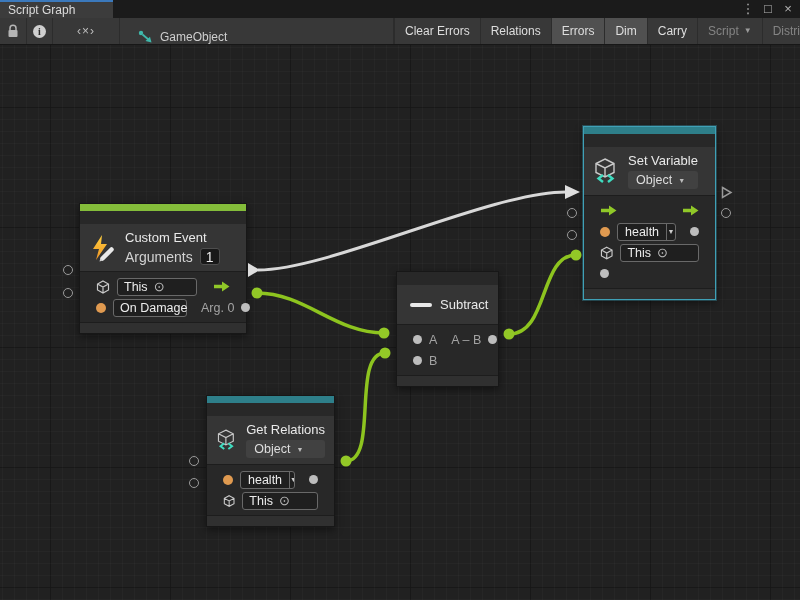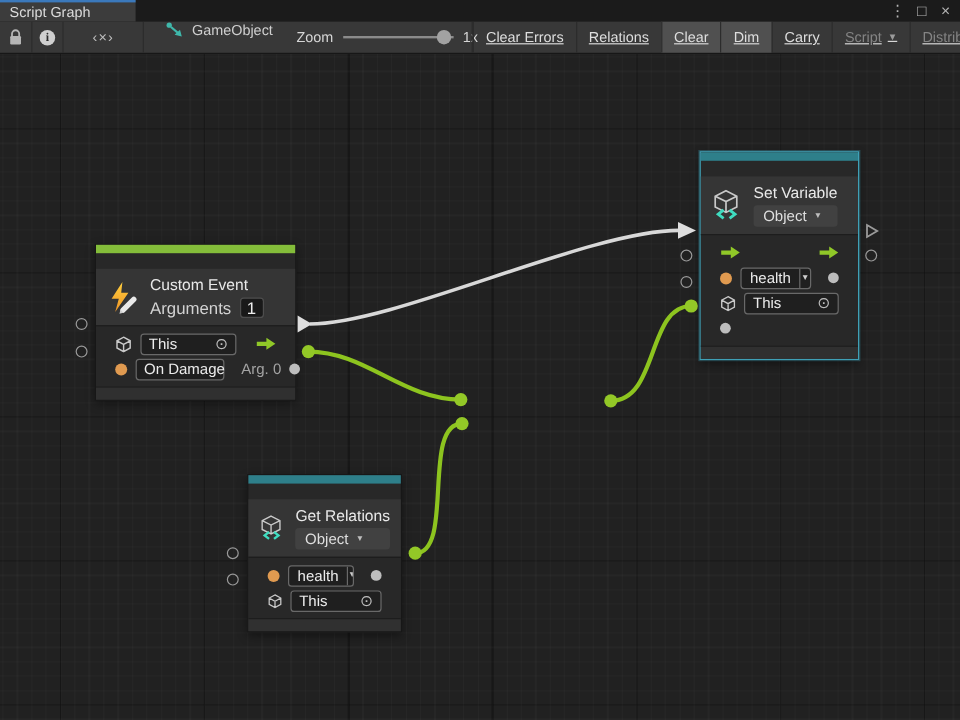--- a/index.html
+++ b/index.html
@@ -15,30 +15,30 @@
   .win-controls { position:absolute; right:4px; top:0; height:18px; display:flex; gap:4px;
                   align-items:center; color:#b4b4b4; font-size:13px; }
   .win-btn { width:16px; text-align:center; line-height:16px; cursor:default; }
 
   
   .toolbar { position:absolute; left:0; top:18px; width:800px; height:27px; background:#383838;
              border-bottom:1px solid #171717; color:#d6d6d6; font-size:12px; overflow:hidden; }
   .tb-cell { position:absolute; top:0; height:26px; display:flex; align-items:center;
              justify-content:center; }
   .tb-sep { position:absolute; top:0; width:1px; height:26px; background:#2c2c2c; }
-  .tb-buttons { position:absolute; left:394px; top:0; right:0; height:26px; display:flex;text-decoration:underline; }
+  .tb-buttons { position:absolute; left:394px; top:0; right:0; height:26px; display:flex; }
   .tb-btn { height:26px; line-height:26px; padding:0 10px; border-left:1px solid #2c2c2c;
             color:#dedede; white-space:nowrap; display:flex; align-items:center; gap:5px; }
   .tb-btn.active { background:#505050; }
   .tb-btn.disabled { color:#848484; }
   .tb-btn .caret { font-size:8px; color:#9a9a9a; }
   .zoom-track { position:relative; width:92px; height:2px; background:#8b8b8b; margin:0 8px; }
   .zoom-handle { position:absolute; right:2px; top:-5px; width:12px; height:12px;
                  border-radius:50%; background:#a2a2a2; }
-  .crumb { display:flex; align-items:flex-start; gap:7px; color:#cfcfcf; }
+  .crumb { display:flex; align-items:flex-end; gap:7px; color:#cfcfcf; }
   .edit-glyph { color:#bdbdbd; font-size:12px; letter-spacing:1px; }
   .info-circle { width:13px; height:13px; border-radius:50%; background:#cfcfcf; color:#2a2a2a;
                  font-size:10px; font-weight:bold; text-align:center; line-height:13px;
                  font-family:"Liberation Serif", serif; }
 
   
   .graph { position:absolute; left:0; top:45px; width:800px; height:555px; background:#212121;
            background-image:
              repeating-linear-gradient(to right, rgba(255,255,255,0.025) 0 1px, transparent 1px 12px),
              repeating-linear-gradient(to bottom, rgba(255,255,255,0.025) 0 1px, transparent 1px 12px),
@@ -57,21 +57,21 @@
   .htext { display:flex; flex-direction:column; gap:3px; }
   .node-title { color:#e9e9e9; font-size:13px; white-space:nowrap; }
   .subrow { display:flex; align-items:center; gap:7px; color:#d2d2d2; font-size:14px; }
   .valuebox { background:#191919; border:1px solid #4e4e4e; border-radius:3px; min-width:18px;
               padding:0 5px; height:17px; line-height:16px; color:#ececec; text-align:center; }
   .body { background:#282828; border-top:1px solid #1d1d1d; padding:4px 16px; }
   .footer { background:#303030; border-top:1px solid #1d1d1d; height:11px; }
   .row { display:flex; align-items:center; gap:7px; height:21px; }
   .spacer { flex:1; }
   .portlabel { color:#a3a3a3; font-size:12.5px; white-space:nowrap; }
-  .field { display:inline-flex; align-items:center; justify-content:space-between;
+  .field { display:inline-flex; align-items:center; 
            background:#1f1f1f; border:1px solid #696969; border-radius:3px; height:18px;
            padding:0 6px; color:#ececec; font-size:12.5px; white-space:nowrap; }
   .target-glyph { color:#bdbdbd; font-size:13px; line-height:13px; margin-left:6px; }
   .dropdown { display:inline-flex; align-items:stretch; background:#1f1f1f;
               border:1px solid #696969; border-radius:3px; height:18px; overflow:hidden; }
   .dropdown .dtext { padding:0 7px; color:#ececec; font-size:12.5px; line-height:16px; }
   .dropdown .dcaret { width:18px; border-left:1px solid #696969; display:flex; align-items:center;
                       justify-content:center; font-size:7px; color:#cfcfcf; }
   .pill { display:inline-flex; align-items:center; gap:6px; background:#414141; border-radius:3px;
           height:18px; padding:0 8px; color:#dedede; font-size:12.5px; }
@@ -116,33 +116,26 @@
 
     <div class="tb-cell crumb" style="left:138px">
       <svg width="15" height="14" viewBox="0 0 15 14">
         <circle cx="3" cy="3" r="2.2" fill="#3fb8ab"></circle>
         <path d="M4.5 4.5 L11 10" stroke="#3fb8ab" stroke-width="1.8"></path>
         <path d="M13.5 12.5 L7.5 11 L12 6.8 Z" fill="#3fb8ab"></path>
       </svg>
       <span>GameObject</span>
     </div>
 
-    <div class="tb-cell" style="left:247px">
-      <span>Zoom</span>
-      <div class="zoom-track">
-        <div class="zoom-handle"></div>
-      </div>
-      <span>1x</span>
-    </div>
     <div class="tb-sep" style="left:393px"></div>
 
     <div class="tb-buttons">
       <div class="tb-btn">Clear Errors</div>
       <div class="tb-btn">Relations</div>
-      <div class="tb-btn active">Clear</div>
+      <div class="tb-btn active">Errors</div>
       <div class="tb-btn active">Dim</div>
       <div class="tb-btn">Carry</div>
       <div class="tb-btn disabled">
         <span>Script</span>
         <span class="caret">▼</span>
       </div>
       <div class="tb-btn disabled">
         <span>Distribute</span>
 
       </div>
@@ -245,20 +238,40 @@
             <span class="target-glyph">⊙</span>
           </span>
         </div>
         <div class="row">
           <span class="dot gray"></span>
         </div>
       </div>
       <div class="footer"></div>
     </div>
 
+    <div class="node" style="left:396px;top:226px;width:103px">
+      <div class="header" style="padding:12px 9px 12px 13px">
+        <div style="width:22px;height:4px;background:#e9e9e9;border-radius:2px"></div>
+        <div class="node-title">Subtract</div>
+      </div>
+      <div class="body">
+        <div class="row">
+          <span class="dot gray"></span>
+          <span class="portlabel">A</span>
+          <span class="spacer"></span>
+          <span class="portlabel">A – B</span>
+          <span class="dot gray"></span>
+        </div>
+        <div class="row">
+          <span class="dot gray"></span>
+          <span class="portlabel">B</span>
+        </div>
+      </div>
+      <div class="footer"></div>
+    </div>
 
     <div class="node" style="left:206px;top:350px;width:129px">
       <div class="strip teal"></div>
       <div class="header">
         <svg width="27" height="26" viewBox="0 0 27 26">
           <path d="M12 1 L21 5.5 L21 14.5 L12 19 L3 14.5 L3 5.5 Z M3 5.5 L12 10 L21 5.5 M12 10 L12 19" fill="none" stroke="#c9c9c9" stroke-width="1.4"></path>
           <path d="M10 24 L5.5 20.5 L10 17" fill="none" stroke="#3fdcc0" stroke-width="2.4"></path>
           <path d="M15 17 L19.5 20.5 L15 24" fill="none" stroke="#3fdcc0" stroke-width="2.4"></path>
         </svg>
         <div class="htext">

